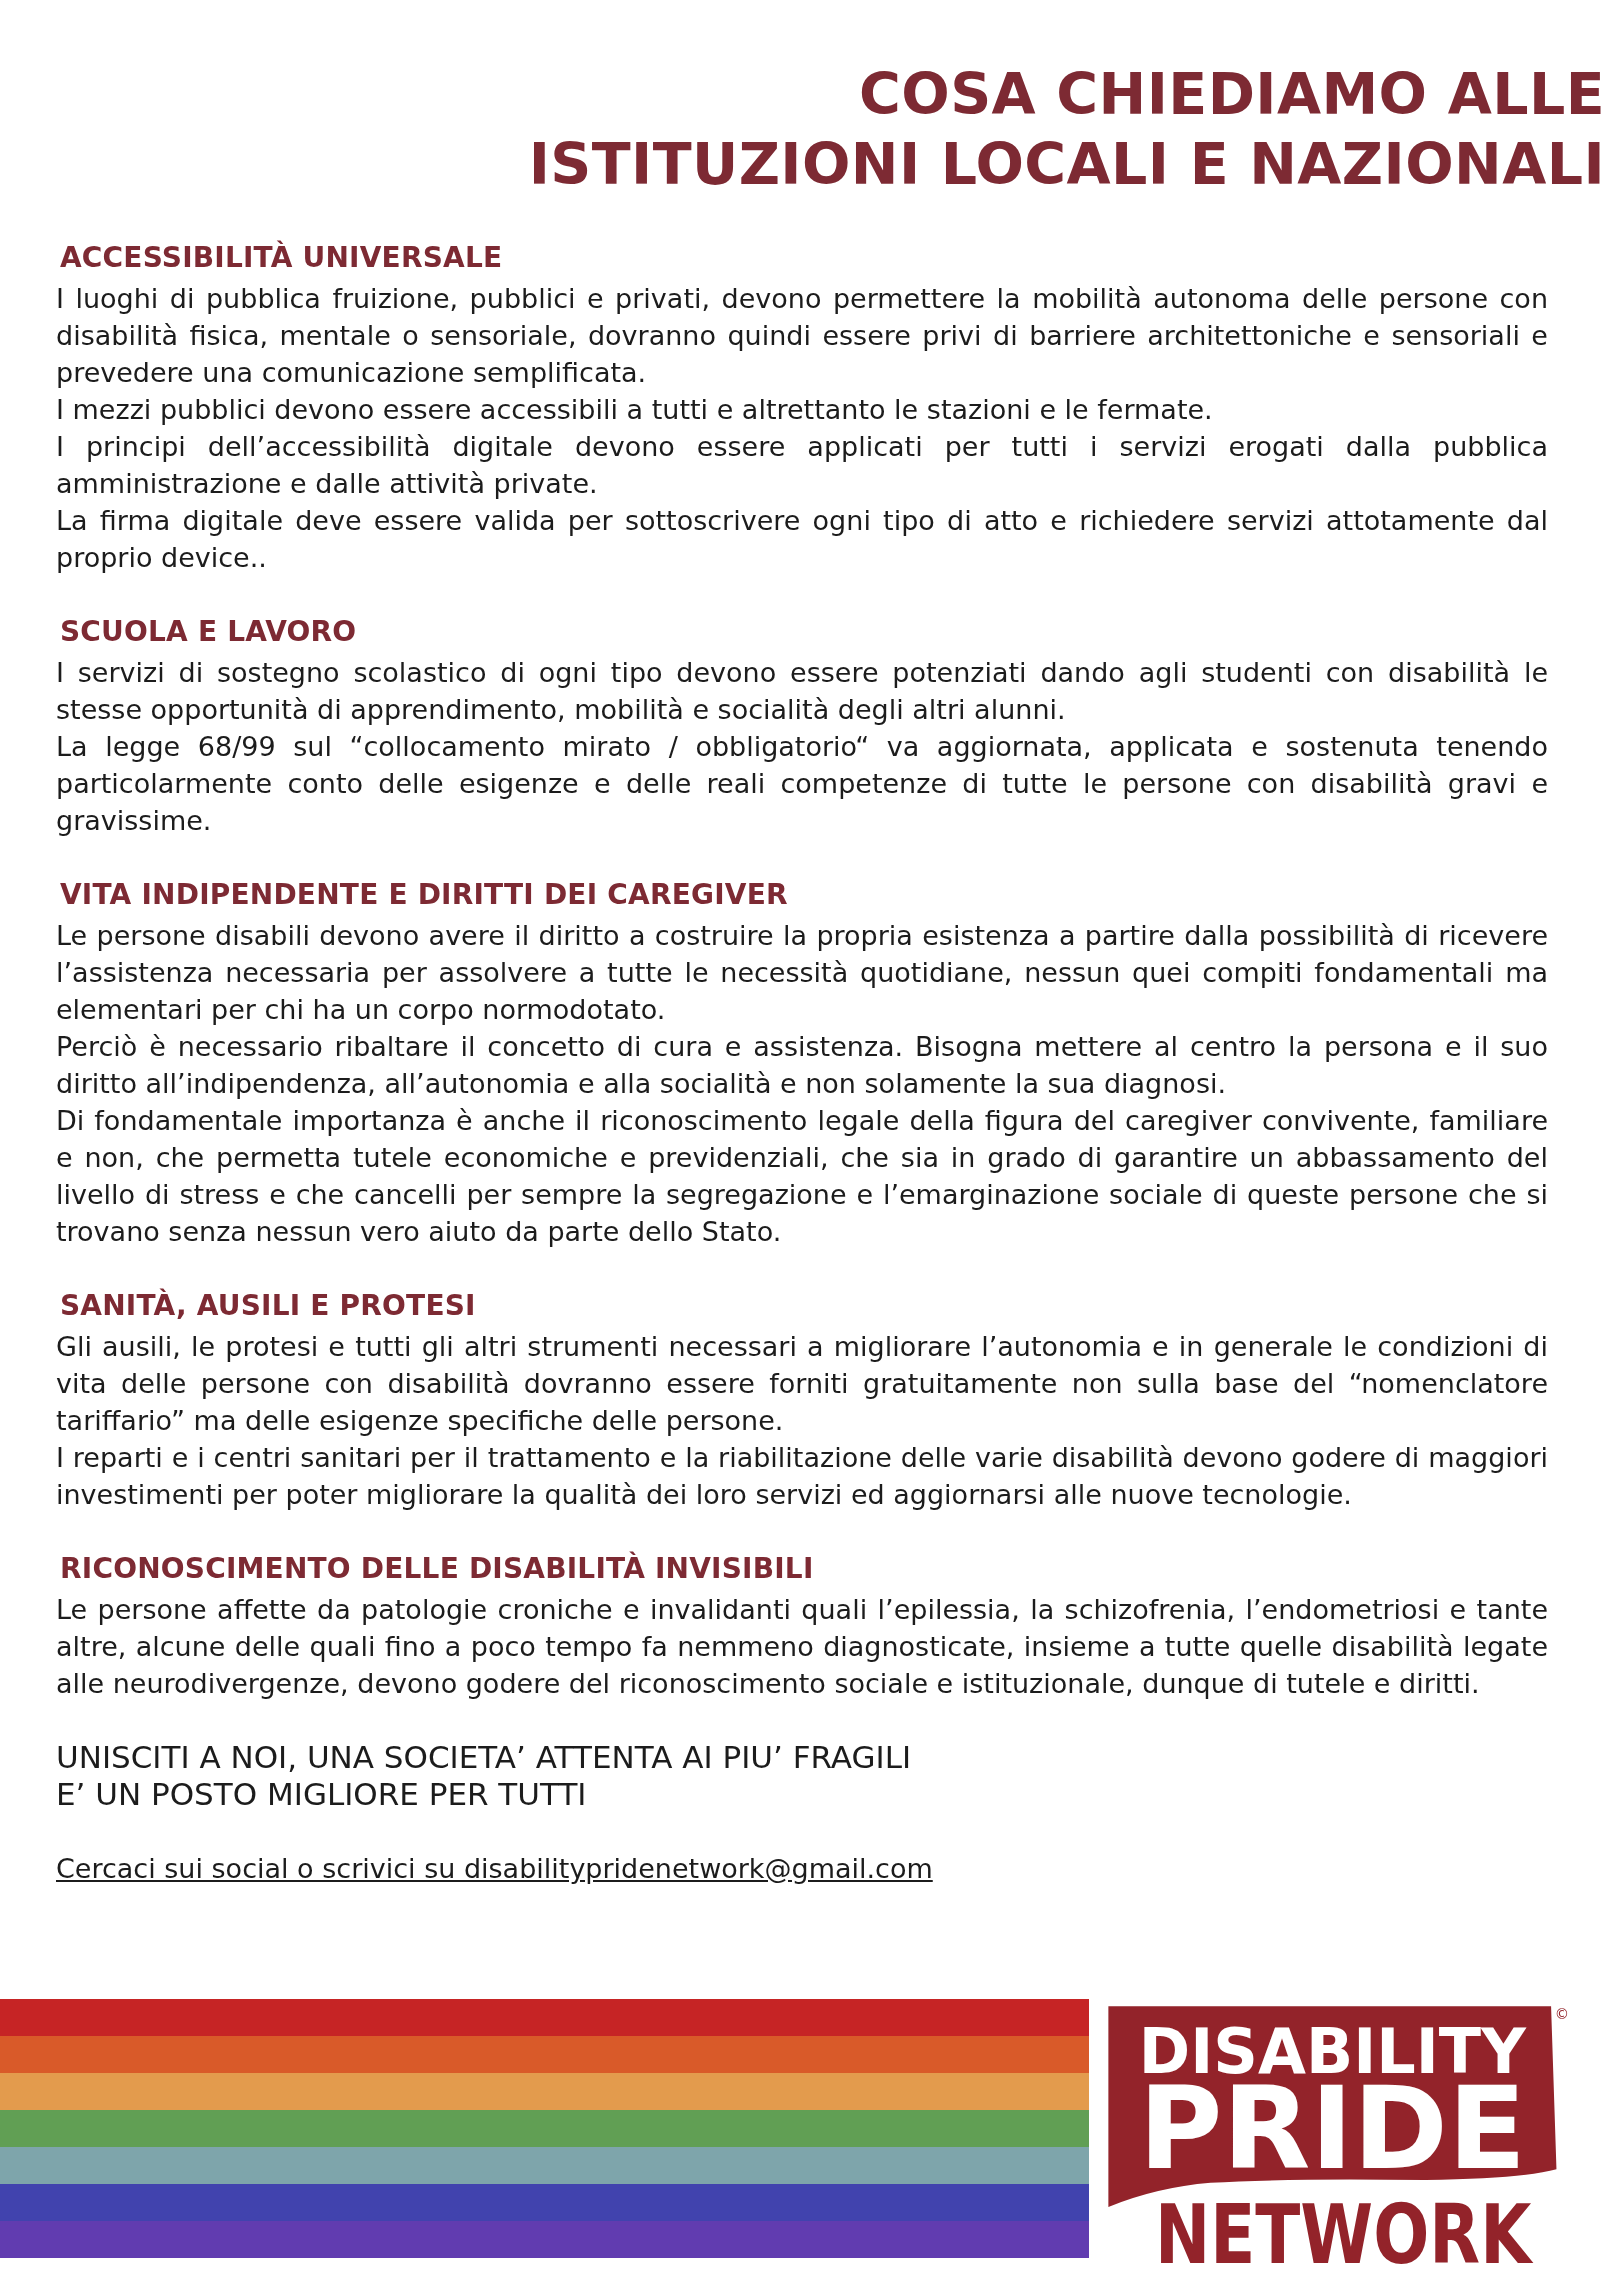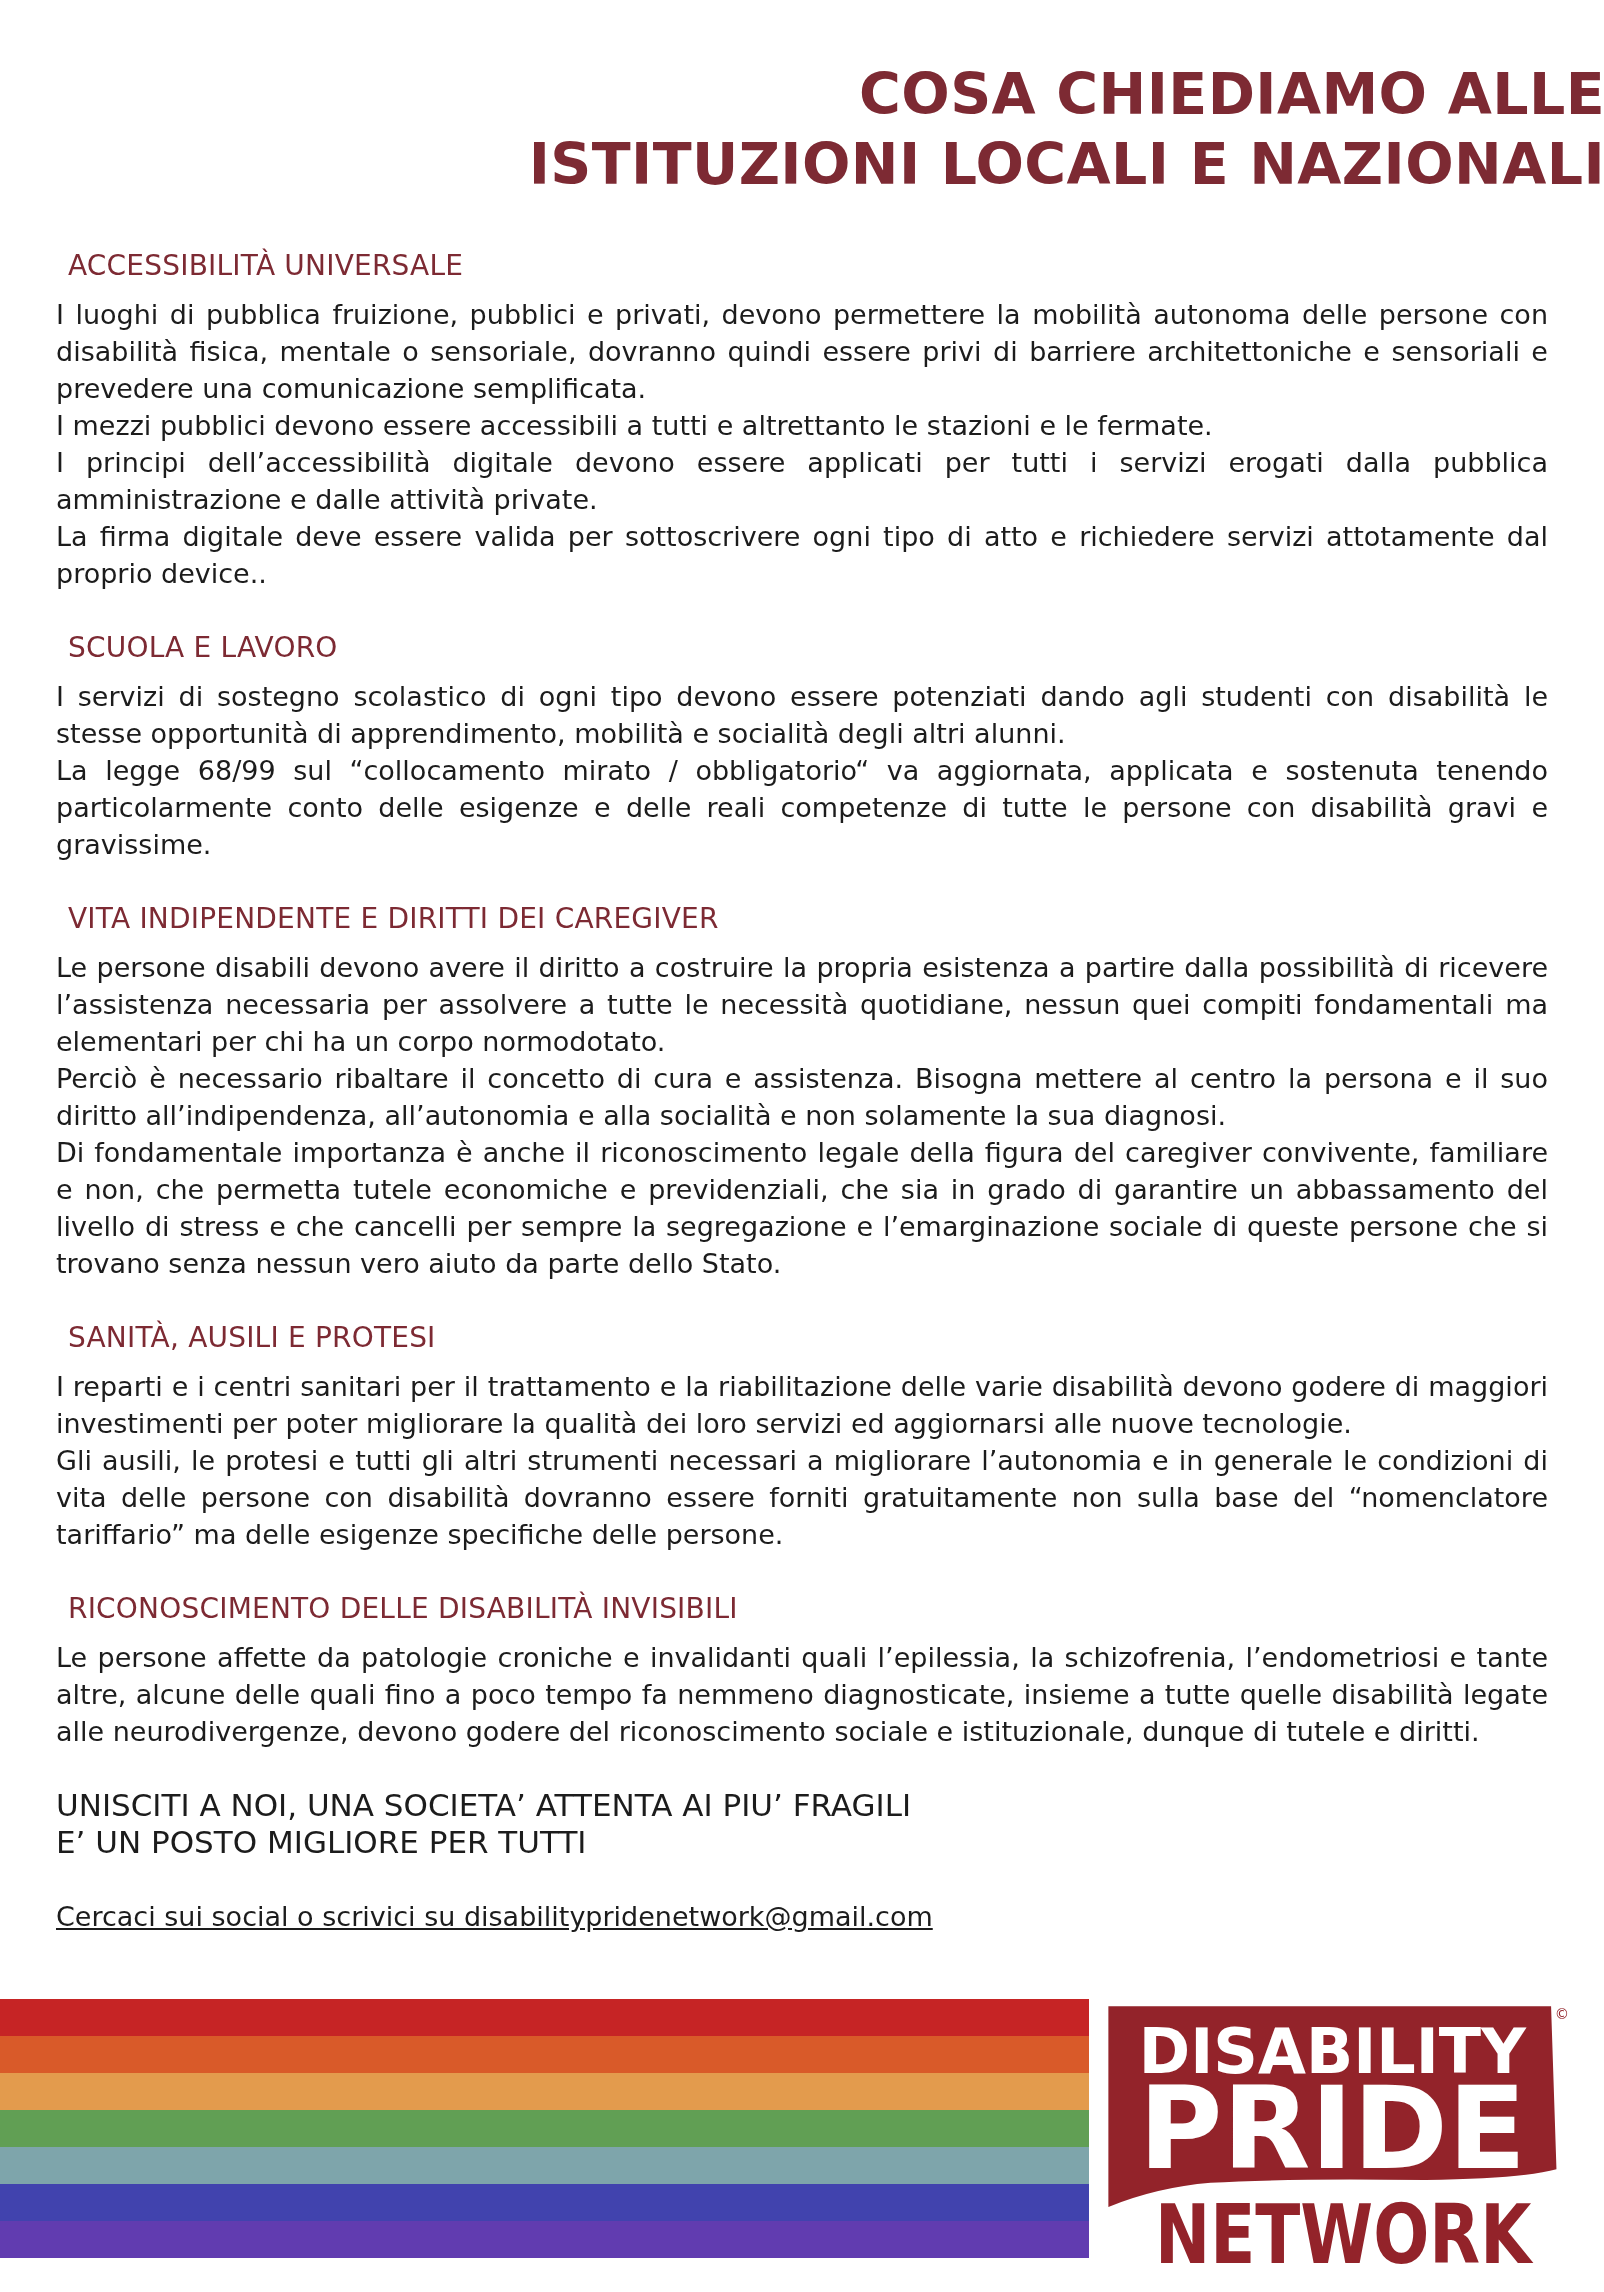--- a/index.html
+++ b/index.html
@@ -25,23 +25,23 @@
     }
     .title div { white-space: nowrap; }
     .content {
       position: absolute;
       left: 56px;
       top: 235px;
       width: 1492px;
     }
     .section { margin-bottom: 37px; }
     .section h2 {
-      margin: 12px;
+      margin: 4px;
       font-family: "DejaVu Sans", sans-serif;
-      font-weight: normal;
+      font-weight: bold;
       font-size: 28px;
       line-height: 37px;
       color: #7d2a33;
       letter-spacing: 0.2px;
     }
     .section p {
       margin: 0;
       font-size: 27px;
       line-height: 37px;
       text-align: justify;
@@ -102,22 +102,22 @@
 
   <div class="section">
     <h2>VITA INDIPENDENTE E DIRITTI DEI CAREGIVER</h2>
     <p>Le persone disabili devono avere il diritto a costruire la propria esistenza a partire dalla possi­bilità di ricevere l’assistenza necessaria per assolvere a tutte le necessità quotidiane, nessun quei compiti fondamentali ma elementari per chi ha un corpo normodotato.</p>
     <p>Perciò è necessario ribaltare il concetto di cura e assistenza. Bisogna mettere al centro la perso­na e il suo diritto all’indipendenza, all’autonomia e alla socialità e non solamente la sua diagnosi.</p>
     <p>Di fondamentale importanza è anche il riconoscimento legale della figura del caregiver conviven­te, familiare e non, che permetta tutele economiche e previdenziali, che sia in grado di garantire un abbassamento del livello di stress e che cancelli per sempre la segregazione e l’emarginazio­ne sociale di queste persone che si trovano senza nessun vero aiuto da parte dello Stato.</p>
   </div>
 
   <div class="section">
     <h2>SANITÀ, AUSILI E PROTESI</h2>
+    <p>Gli ausili, le protesi e tutti gli altri strumenti necessari a migliorare l’autonomia e in generale le condizioni di vita delle persone con disabilità dovranno essere forniti gratuitamente non sulla base del “nomenclatore tariffario” ma delle esigenze specifiche delle persone.</p>
     <p>I reparti e i centri sanitari per il trattamento e la riabilitazione delle varie disabilità devono go­dere di maggiori investimenti per poter migliorare la qualità dei loro servizi ed aggiornarsi alle nuove tecnologie.</p>
-    <p>Gli ausili, le protesi e tutti gli altri strumenti necessari a migliorare l’autonomia e in generale le condizioni di vita delle persone con disabilità dovranno essere forniti gratuitamente non sulla base del “nomenclatore tariffario” ma delle esigenze specifiche delle persone.</p>
   </div>
 
   <div class="section">
     <h2>RICONOSCIMENTO DELLE DISABILITÀ INVISIBILI</h2>
     <p>Le persone affette da patologie croniche e invalidanti quali l’epilessia, la schizofrenia, l’endome­triosi e tante altre, alcune delle quali fino a poco tempo fa nemmeno diagnosticate, insieme a tutte quelle disabilità legate alle neurodivergenze, devono godere del riconoscimento sociale e istituzionale, dunque di tutele e diritti.</p>
   </div>
 
   <div class="closing">
     <div>UNISCITI A NOI, UNA SOCIETA’ ATTENTA AI PIU’ FRAGILI</div>
     <div>E’ UN POSTO MIGLIORE PER TUTTI</div>

